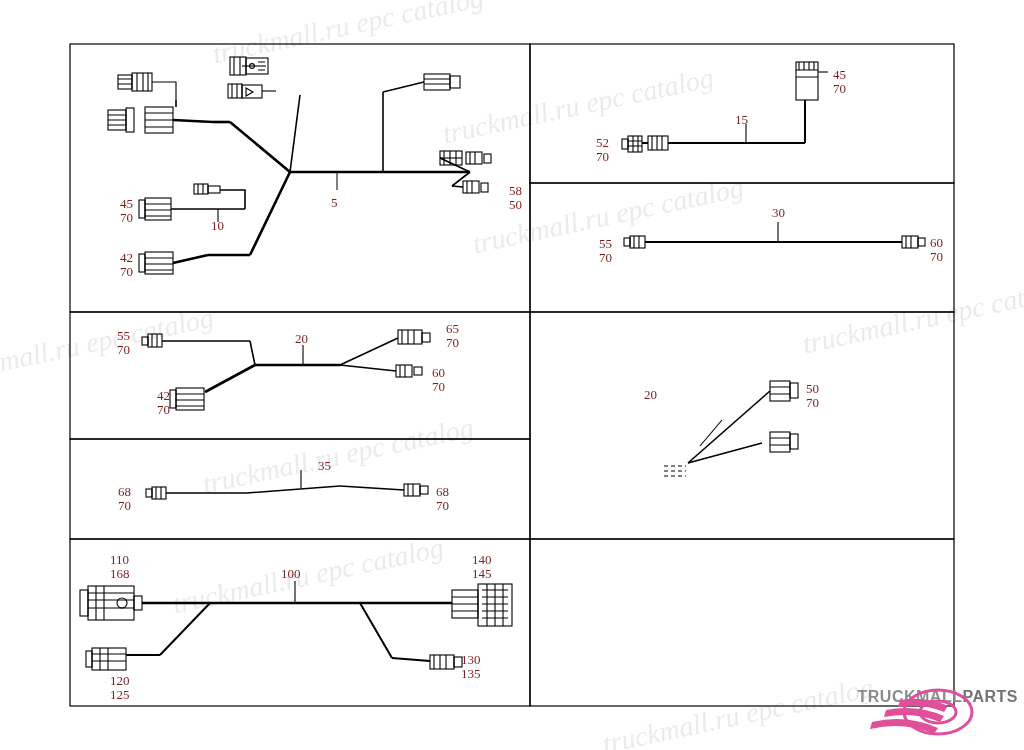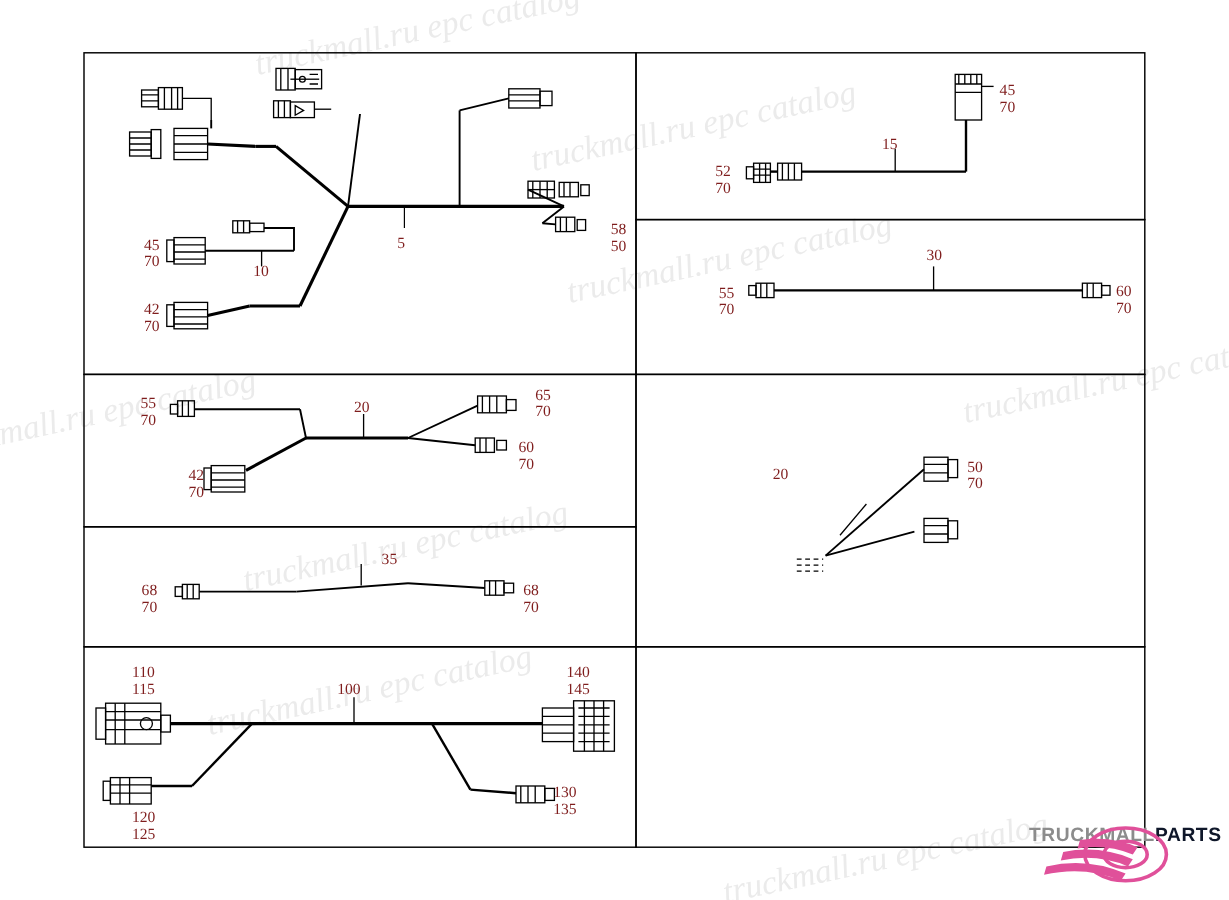--- a/index.html
+++ b/index.html
@@ -56,21 +56,21 @@
     position: absolute;
     right: 6px;
     bottom: 44px;
     font-size: 16px;
     font-weight: bold;
     letter-spacing: 0.5px;
     color: #8c8c8c;
     white-space: nowrap;
   }
   .brand-text .pink {
-    color: #0f172a;
+    color: #737373;
   }
 </style>
 </head>
 <body>
 
 <div id="root">
 
   <div id="wm-layer">
       <div class="wm" style="left: 210px; top: 10px; font-size: 28px; transform: rotate(-12deg);">truckmall.ru epc catalog</div>
       <div class="wm" style="left: 440px; top: 90px; font-size: 28px; transform: rotate(-12deg);">truckmall.ru epc catalog</div>
@@ -349,21 +349,21 @@
       <div class="lbl two" style="left: 118px; top: 485px;">
         <div>68</div>
         <div>70</div>
       </div>
       <div class="lbl two" style="left: 436px; top: 485px;">
         <div>68</div>
         <div>70</div>
       </div>
       <div class="lbl two" style="left: 110px; top: 553px;">
         <div>110</div>
-        <div>115</div>
+        <div>168</div>
       </div>
       <div class="lbl" style="left: 281px; top: 567px;">
         <div>100</div>
       </div>
       <div class="lbl two" style="left: 472px; top: 553px;">
         <div>140</div>
         <div>145</div>
       </div>
       <div class="lbl two" style="left: 461px; top: 653px;">
         <div>130</div>

